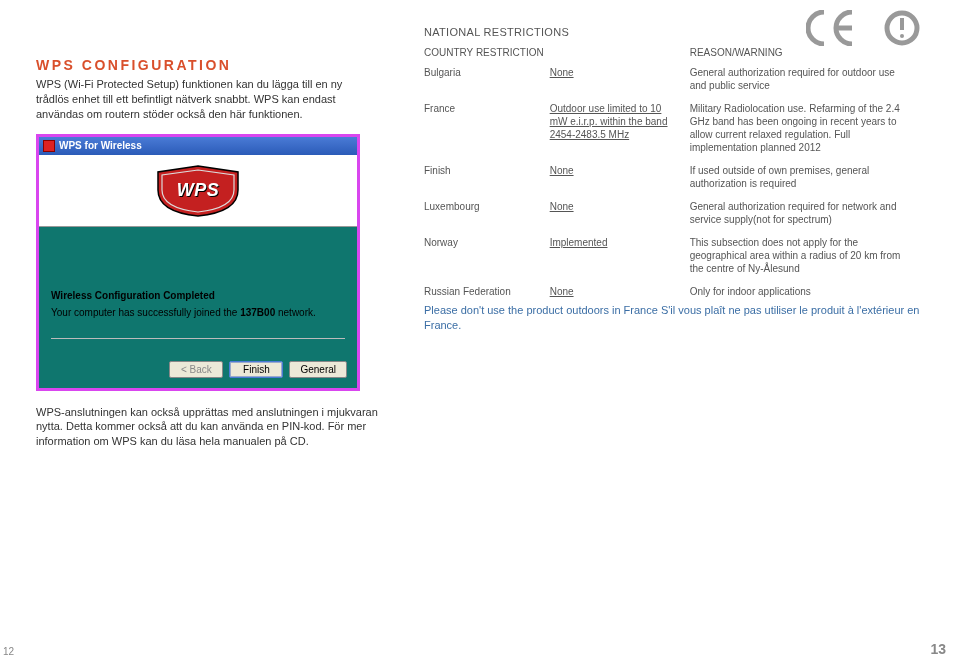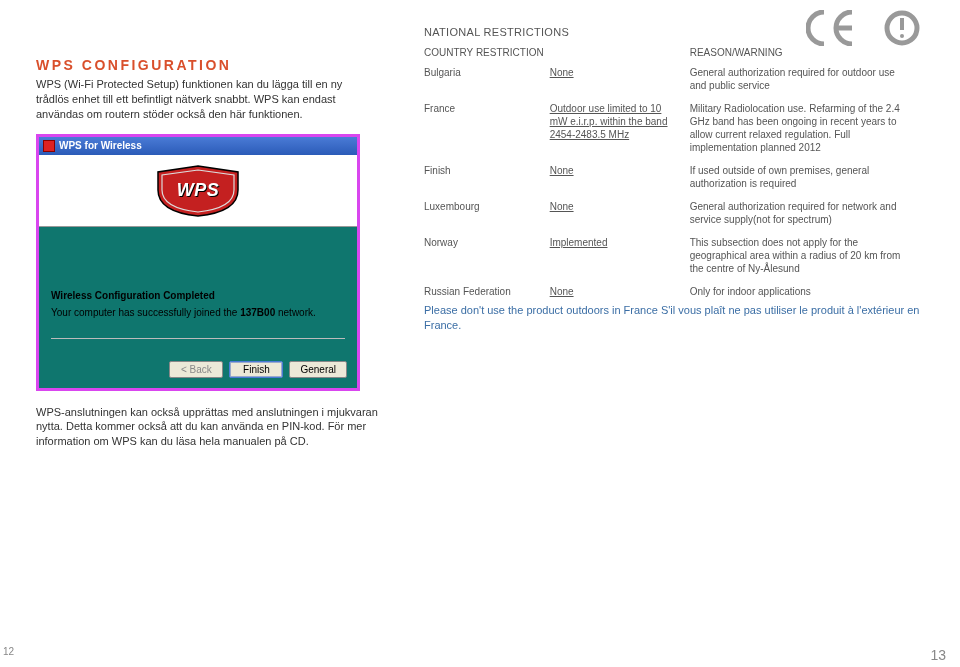--- a/index.html
+++ b/index.html
@@ -157,22 +157,22 @@
   .rest-table .header-row td, .rest-table .header-row th {
     white-space: nowrap;
   }
   .page-num-left {
     position: absolute;
     bottom: 10px; left: 3px;
     font-size: 10px; color: #888;
   }
   .page-num-right {
     position: absolute;
-    bottom: 4px; right: 14px;
-    font-size: 14px; color: #888;
+    bottom: 10px; right: 14px;
+    font-size: 14px; color: #888; font-weight: bold;
   }
   .bold { font-weight: bold; }
 </style>
 </head>
 <body>
 
 <div class="ce-mark">
   <svg width="70" height="36" viewBox="0 0 70 36">
     <path d="M 18 2 A 16 16 0 1 0 18 34" stroke="#999" stroke-width="5" fill="none" stroke-linecap="butt"></path>
     <path d="M 46 2 A 16 16 0 1 0 46 34" stroke="#999" stroke-width="5" fill="none" stroke-linecap="butt"></path>

